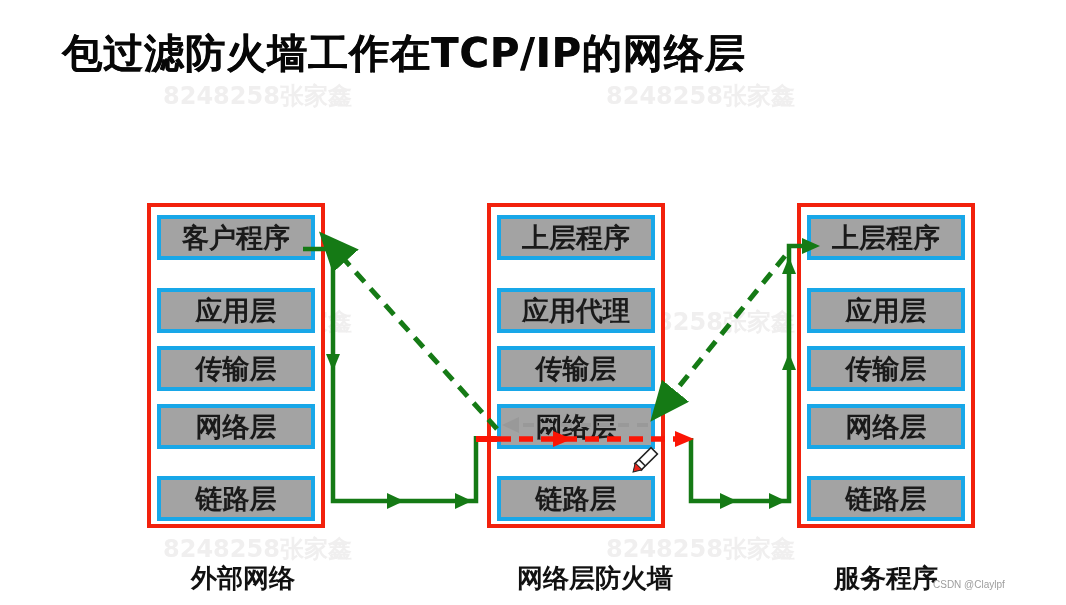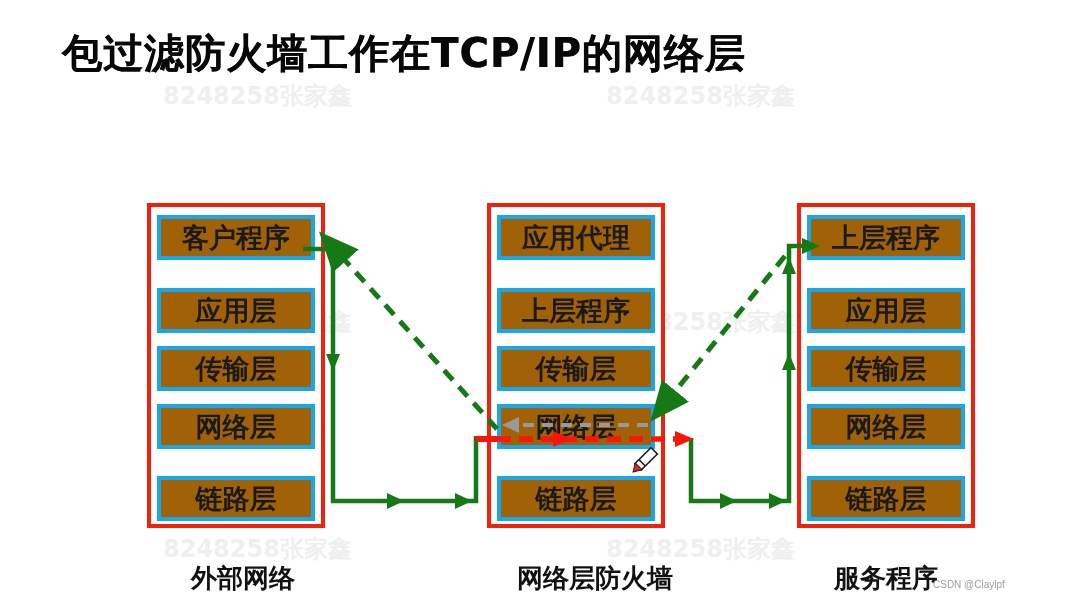--- a/index.html
+++ b/index.html
@@ -24,21 +24,21 @@
   .stack{
     position:absolute;top:203px;width:178px;height:325px;
     border:4px solid #f2210c;background:#fff;box-sizing:border-box;
     z-index:2;
   }
   .stack-left{left:147px}
   .stack-mid{left:487px}
   .stack-right{left:797px}
   .lbox{
     position:absolute;left:6px;width:158px;height:45px;
-    border:4px solid #18a7e8;background:#a16207;box-sizing:border-box;
+    border:4px solid #18a7e8;background:#a3a3a3;box-sizing:border-box;
     display:flex;align-items:center;justify-content:center;
     font-size:27px;font-weight:bold;color:#1a1a1a;
     font-family:"Liberation Serif", serif;
     white-space:nowrap;
   }
   .lbox:nth-of-type(1){top:8px}
   .lbox:nth-of-type(2){top:81px}
   .lbox:nth-of-type(3){top:139px}
   .lbox:nth-of-type(4){top:197px}
   .lbox:nth-of-type(5){top:269px}
@@ -85,24 +85,24 @@
   <div class="lbox">
       <span>网络层</span>
     </div>
   <div class="lbox">
       <span>链路层</span>
     </div>
 </div>
 
 <div class="stack stack-mid">
   <div class="lbox">
-      <span>应用代理</span>
+      <span>上层程序</span>
     </div>
   <div class="lbox">
-      <span>上层程序</span>
+      <span>应用代理</span>
     </div>
   <div class="lbox">
       <span>传输层</span>
     </div>
   <div class="lbox">
       <span>网络层</span>
     </div>
   <div class="lbox">
       <span>链路层</span>
     </div>

